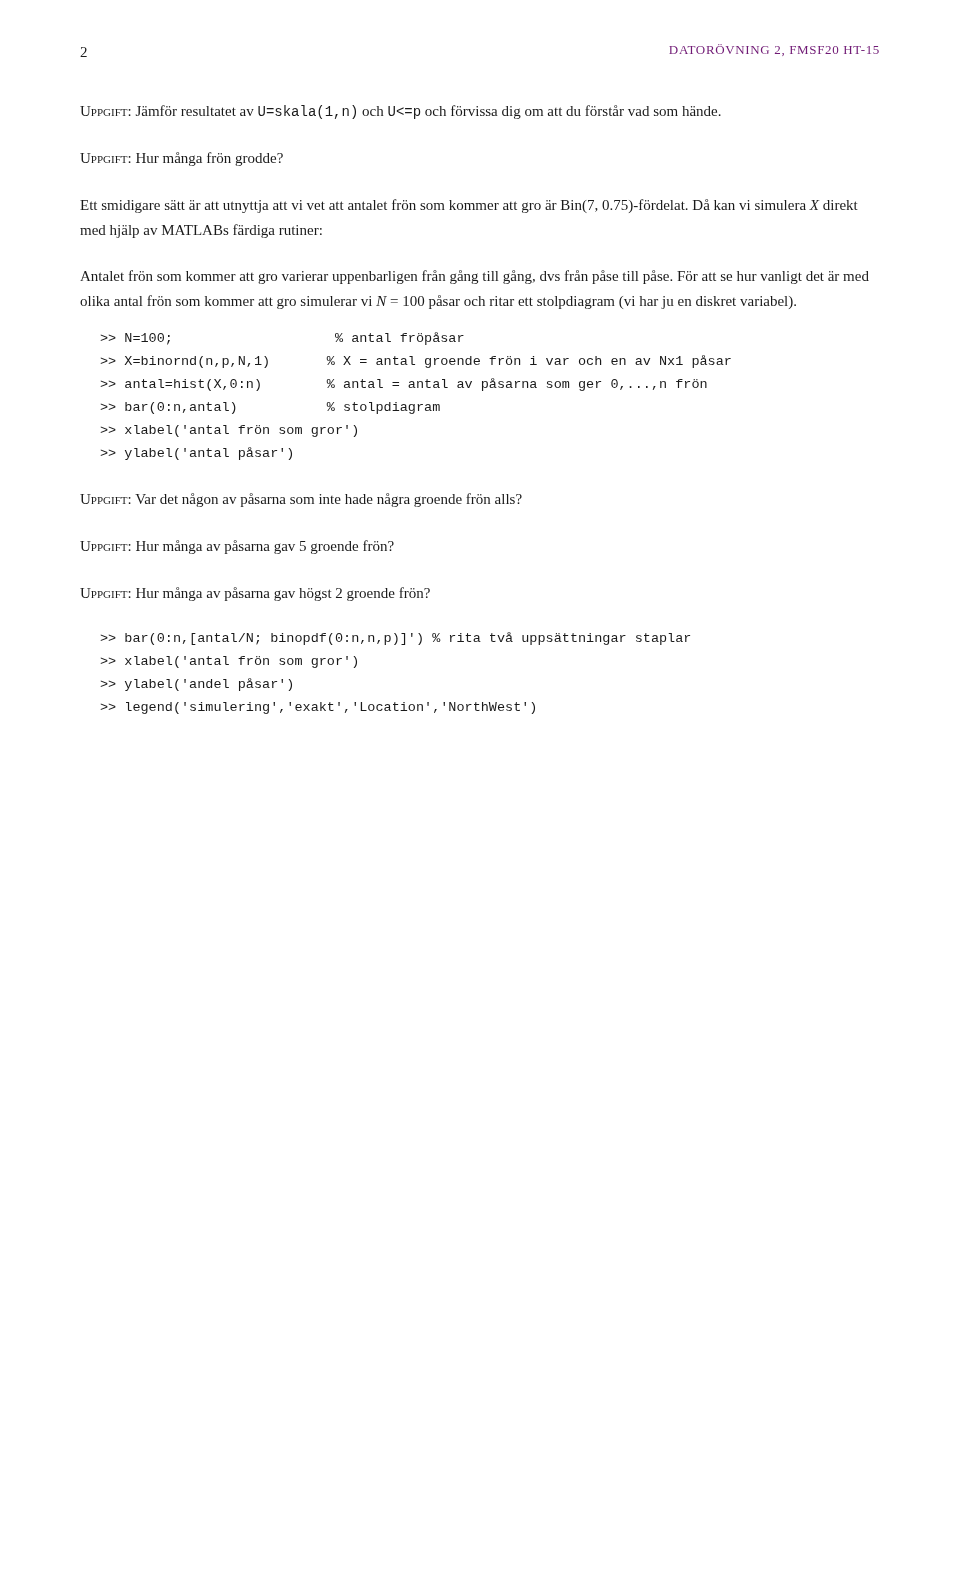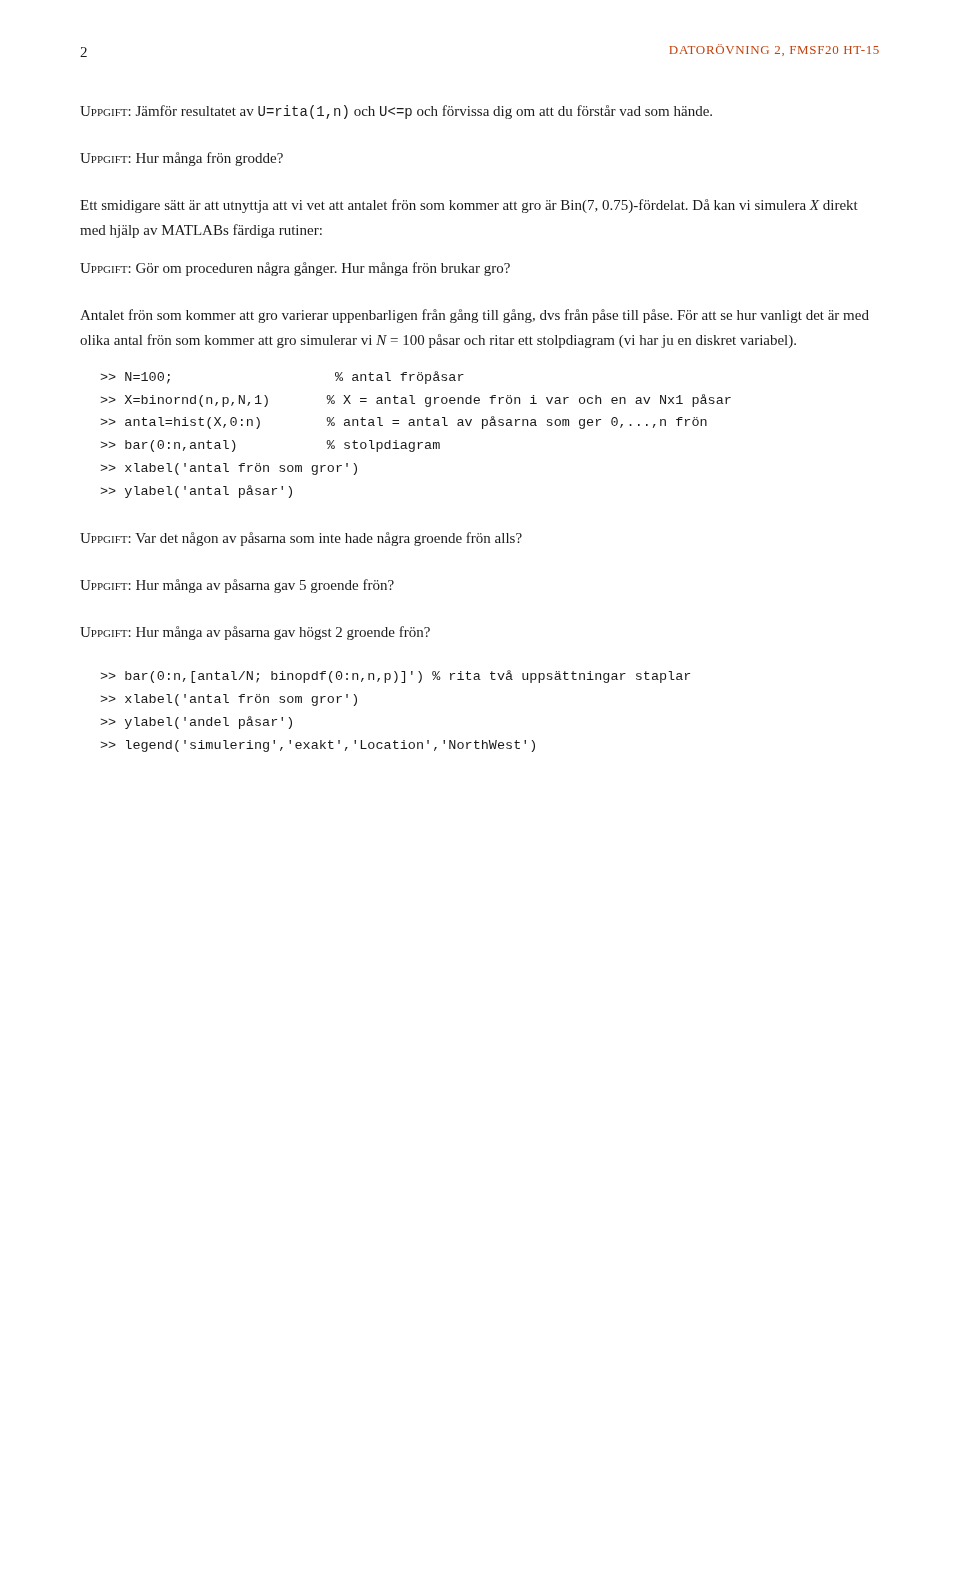--- a/index.html
+++ b/index.html
@@ -23,21 +23,21 @@
       font-family: 'Georgia', serif;
       font-size: 15px;
       color: #1a1a1a;
     }
 
     .page-title {
       font-family: 'Georgia', serif;
       font-size: 14px;
       font-variant: small-caps;
       letter-spacing: 0.05em;
-      color: #c2410c;
+      color: #701a75;
       text-transform: uppercase;
       font-size: 13px;
     }
 
     .section {
       margin-bottom: 22px;
     }
 
     .task-text {
       font-family: 'Georgia', serif;
@@ -85,38 +85,34 @@
 <body>
 
 <div class="header-row">
   <span class="page-number">2</span>
   <span class="page-title">Datorövning 2, FMSF20 HT-15</span>
 </div>
 
 <div class="section">
   <p class="task-text uppgift-line">
     <span class="small-caps">Uppgift:</span>
-    Jämför resultatet av <span class="inline-code">U=rita(1,n)</span> och <span class="inline-code">U&lt;=p</span> och förvissa dig om att du förstår vad som hände.
+    Jämför resultatet av <span class="inline-code">U=skala(1,n)</span> och <span class="inline-code">U&lt;=p</span> och förvissa dig om att du förstår vad som hände.
   </p>
 </div>
 
 <div class="section">
   <p class="task-text uppgift-line">
     <span class="small-caps">Uppgift:</span>
     Hur många frön grodde?
   </p>
 </div>
 
 <div class="section">
   <p class="task-text">
     Ett smidigare sätt är att utnyttja att vi vet att antalet frön som kommer att gro är Bin(7, 0.75)-fördelat. Då kan vi simulera <em>X</em> direkt med hjälp av MATLABs färdiga rutiner:
-  </p>
-  <p class="task-text uppgift-line" style="margin-top: 12px;">
-    <span class="small-caps">Uppgift:</span>
-    Gör om proceduren några gånger. Hur många frön brukar gro?
   </p>
 </div>
 
 <div class="section">
   <p class="task-text">
     Antalet frön som kommer att gro varierar uppenbarligen från gång till gång, dvs från påse till påse. För att se hur vanligt det är med olika antal frön som kommer att gro simulerar vi <em>N</em> = 100 påsar och ritar ett stolpdiagram (vi har ju en diskret variabel).
   </p>
   <div class="code-block">&gt;&gt; N=100;                    % antal fröpåsar
 &gt;&gt; X=binornd(n,p,N,1)       % X = antal groende frön i var och en av Nx1 påsar
 &gt;&gt; antal=hist(X,0:n)        % antal = antal av påsarna som ger 0,...,n frön

